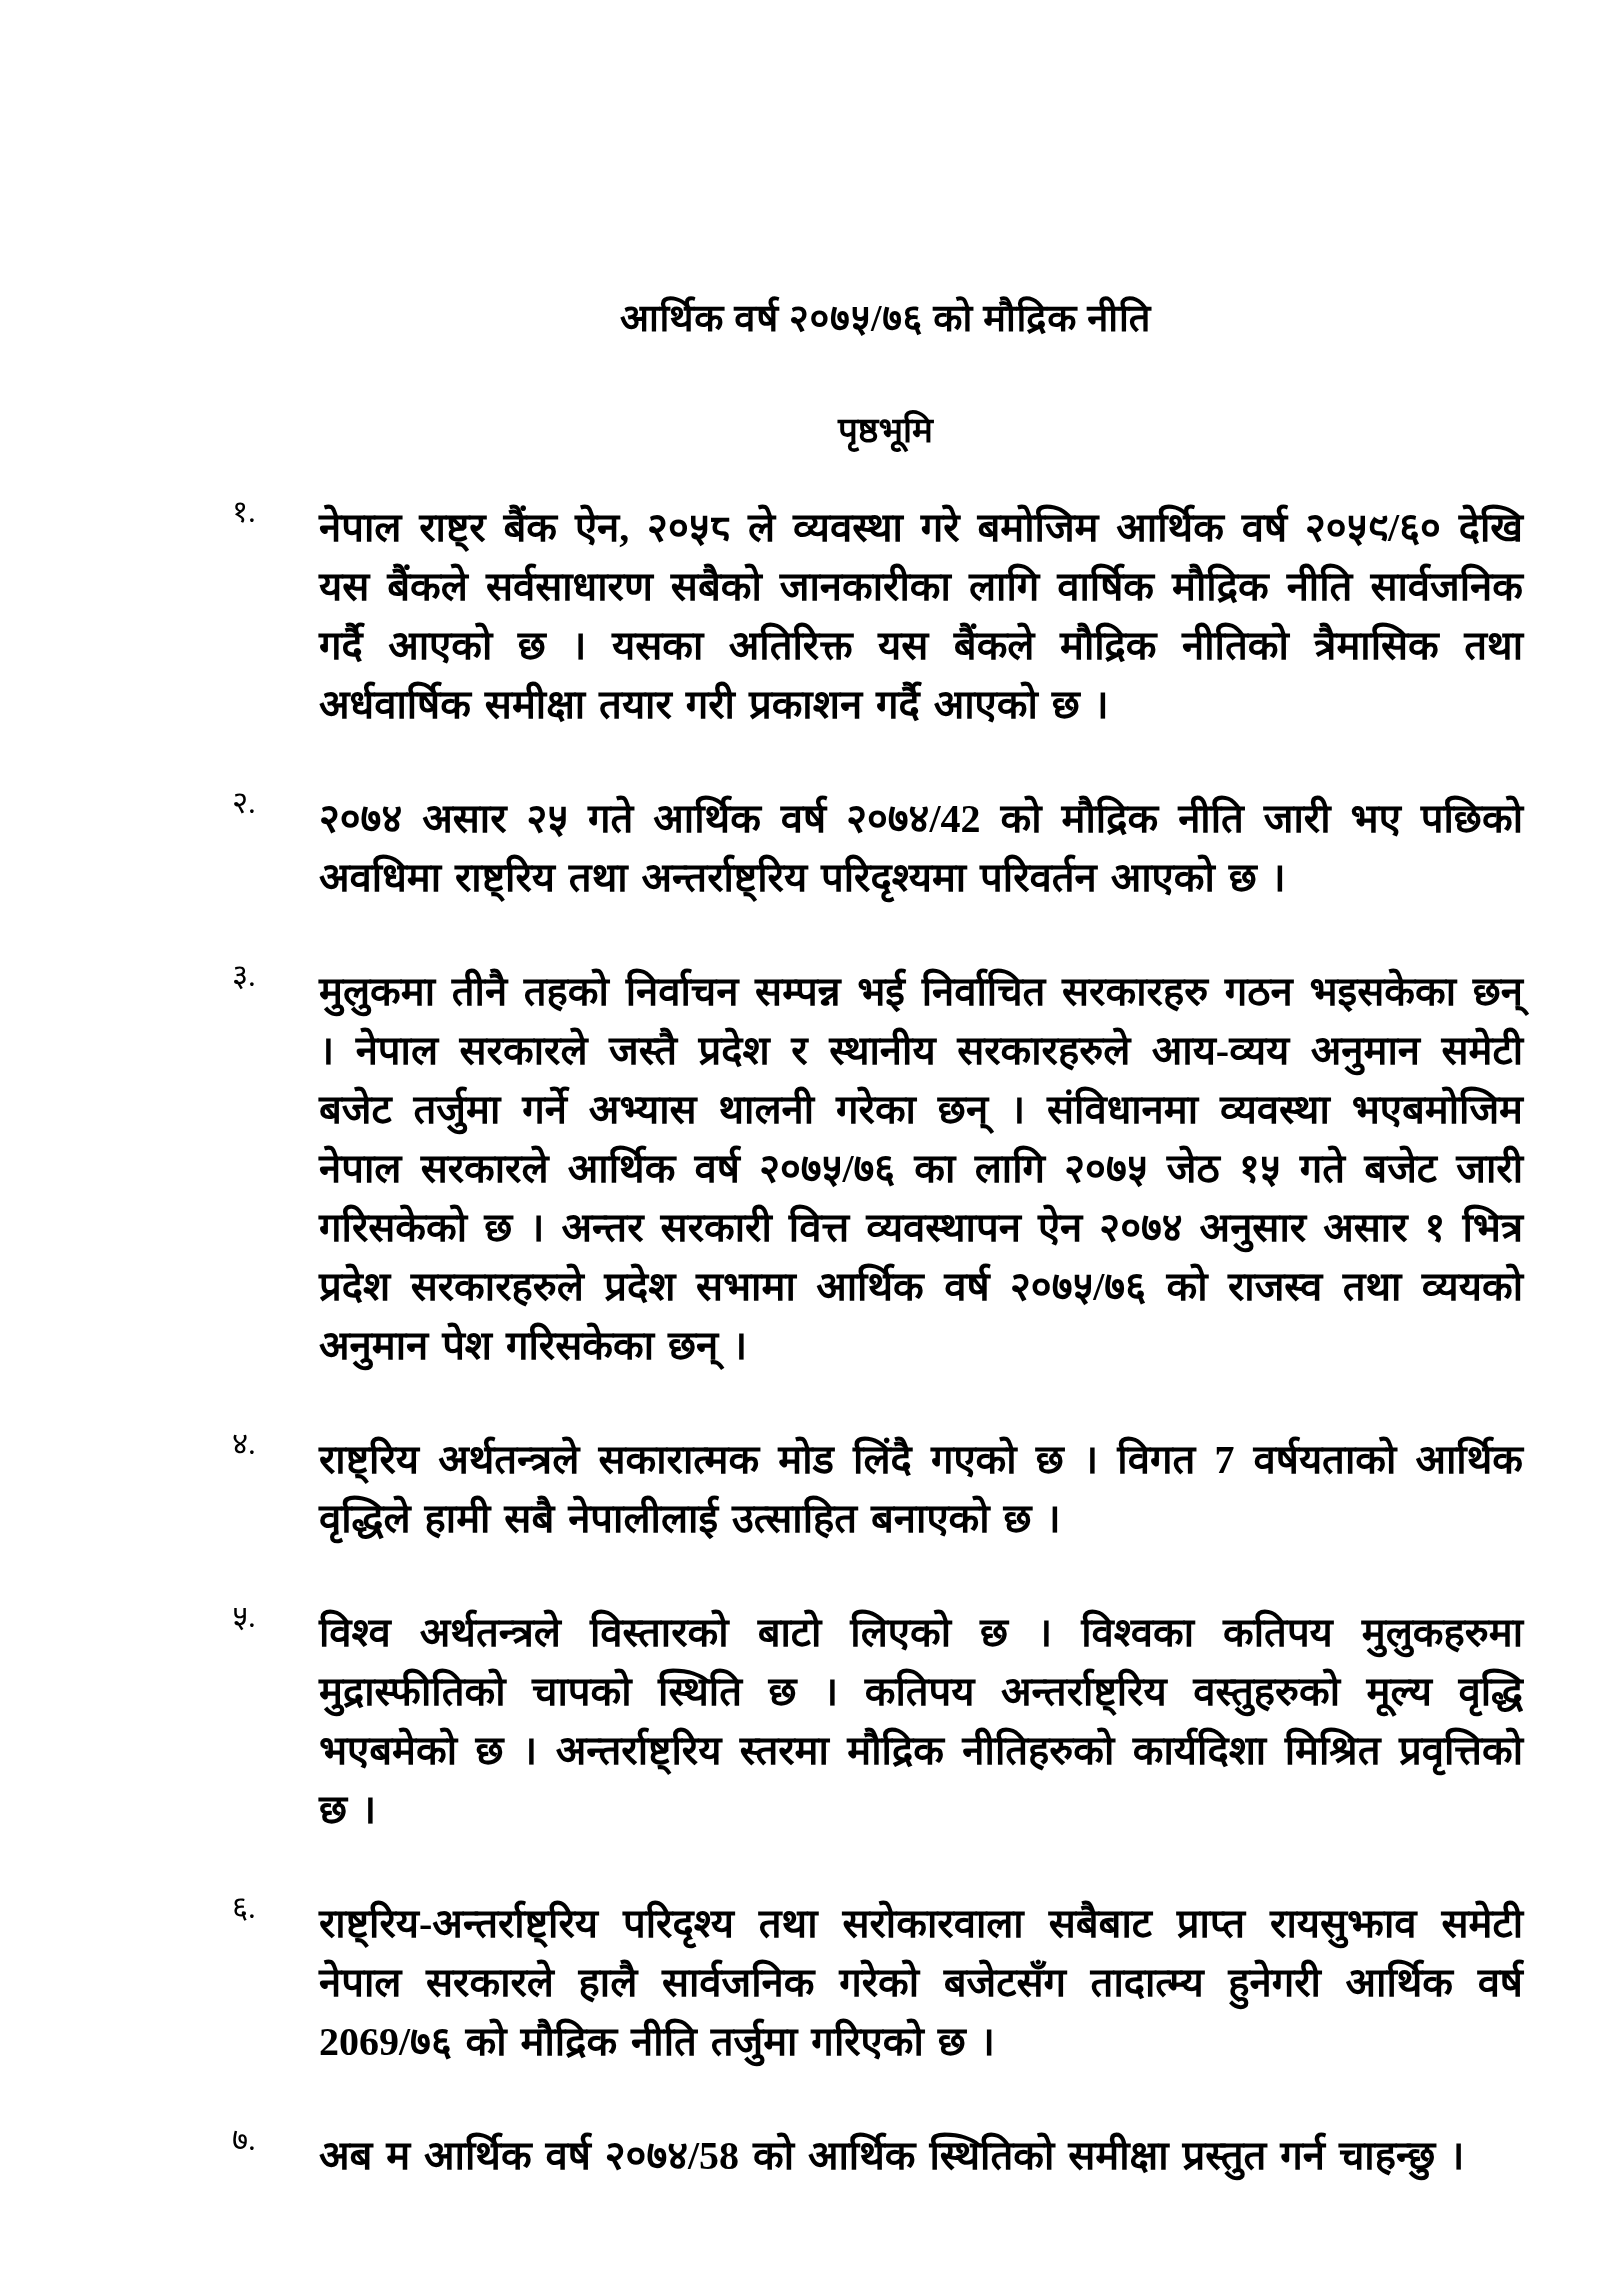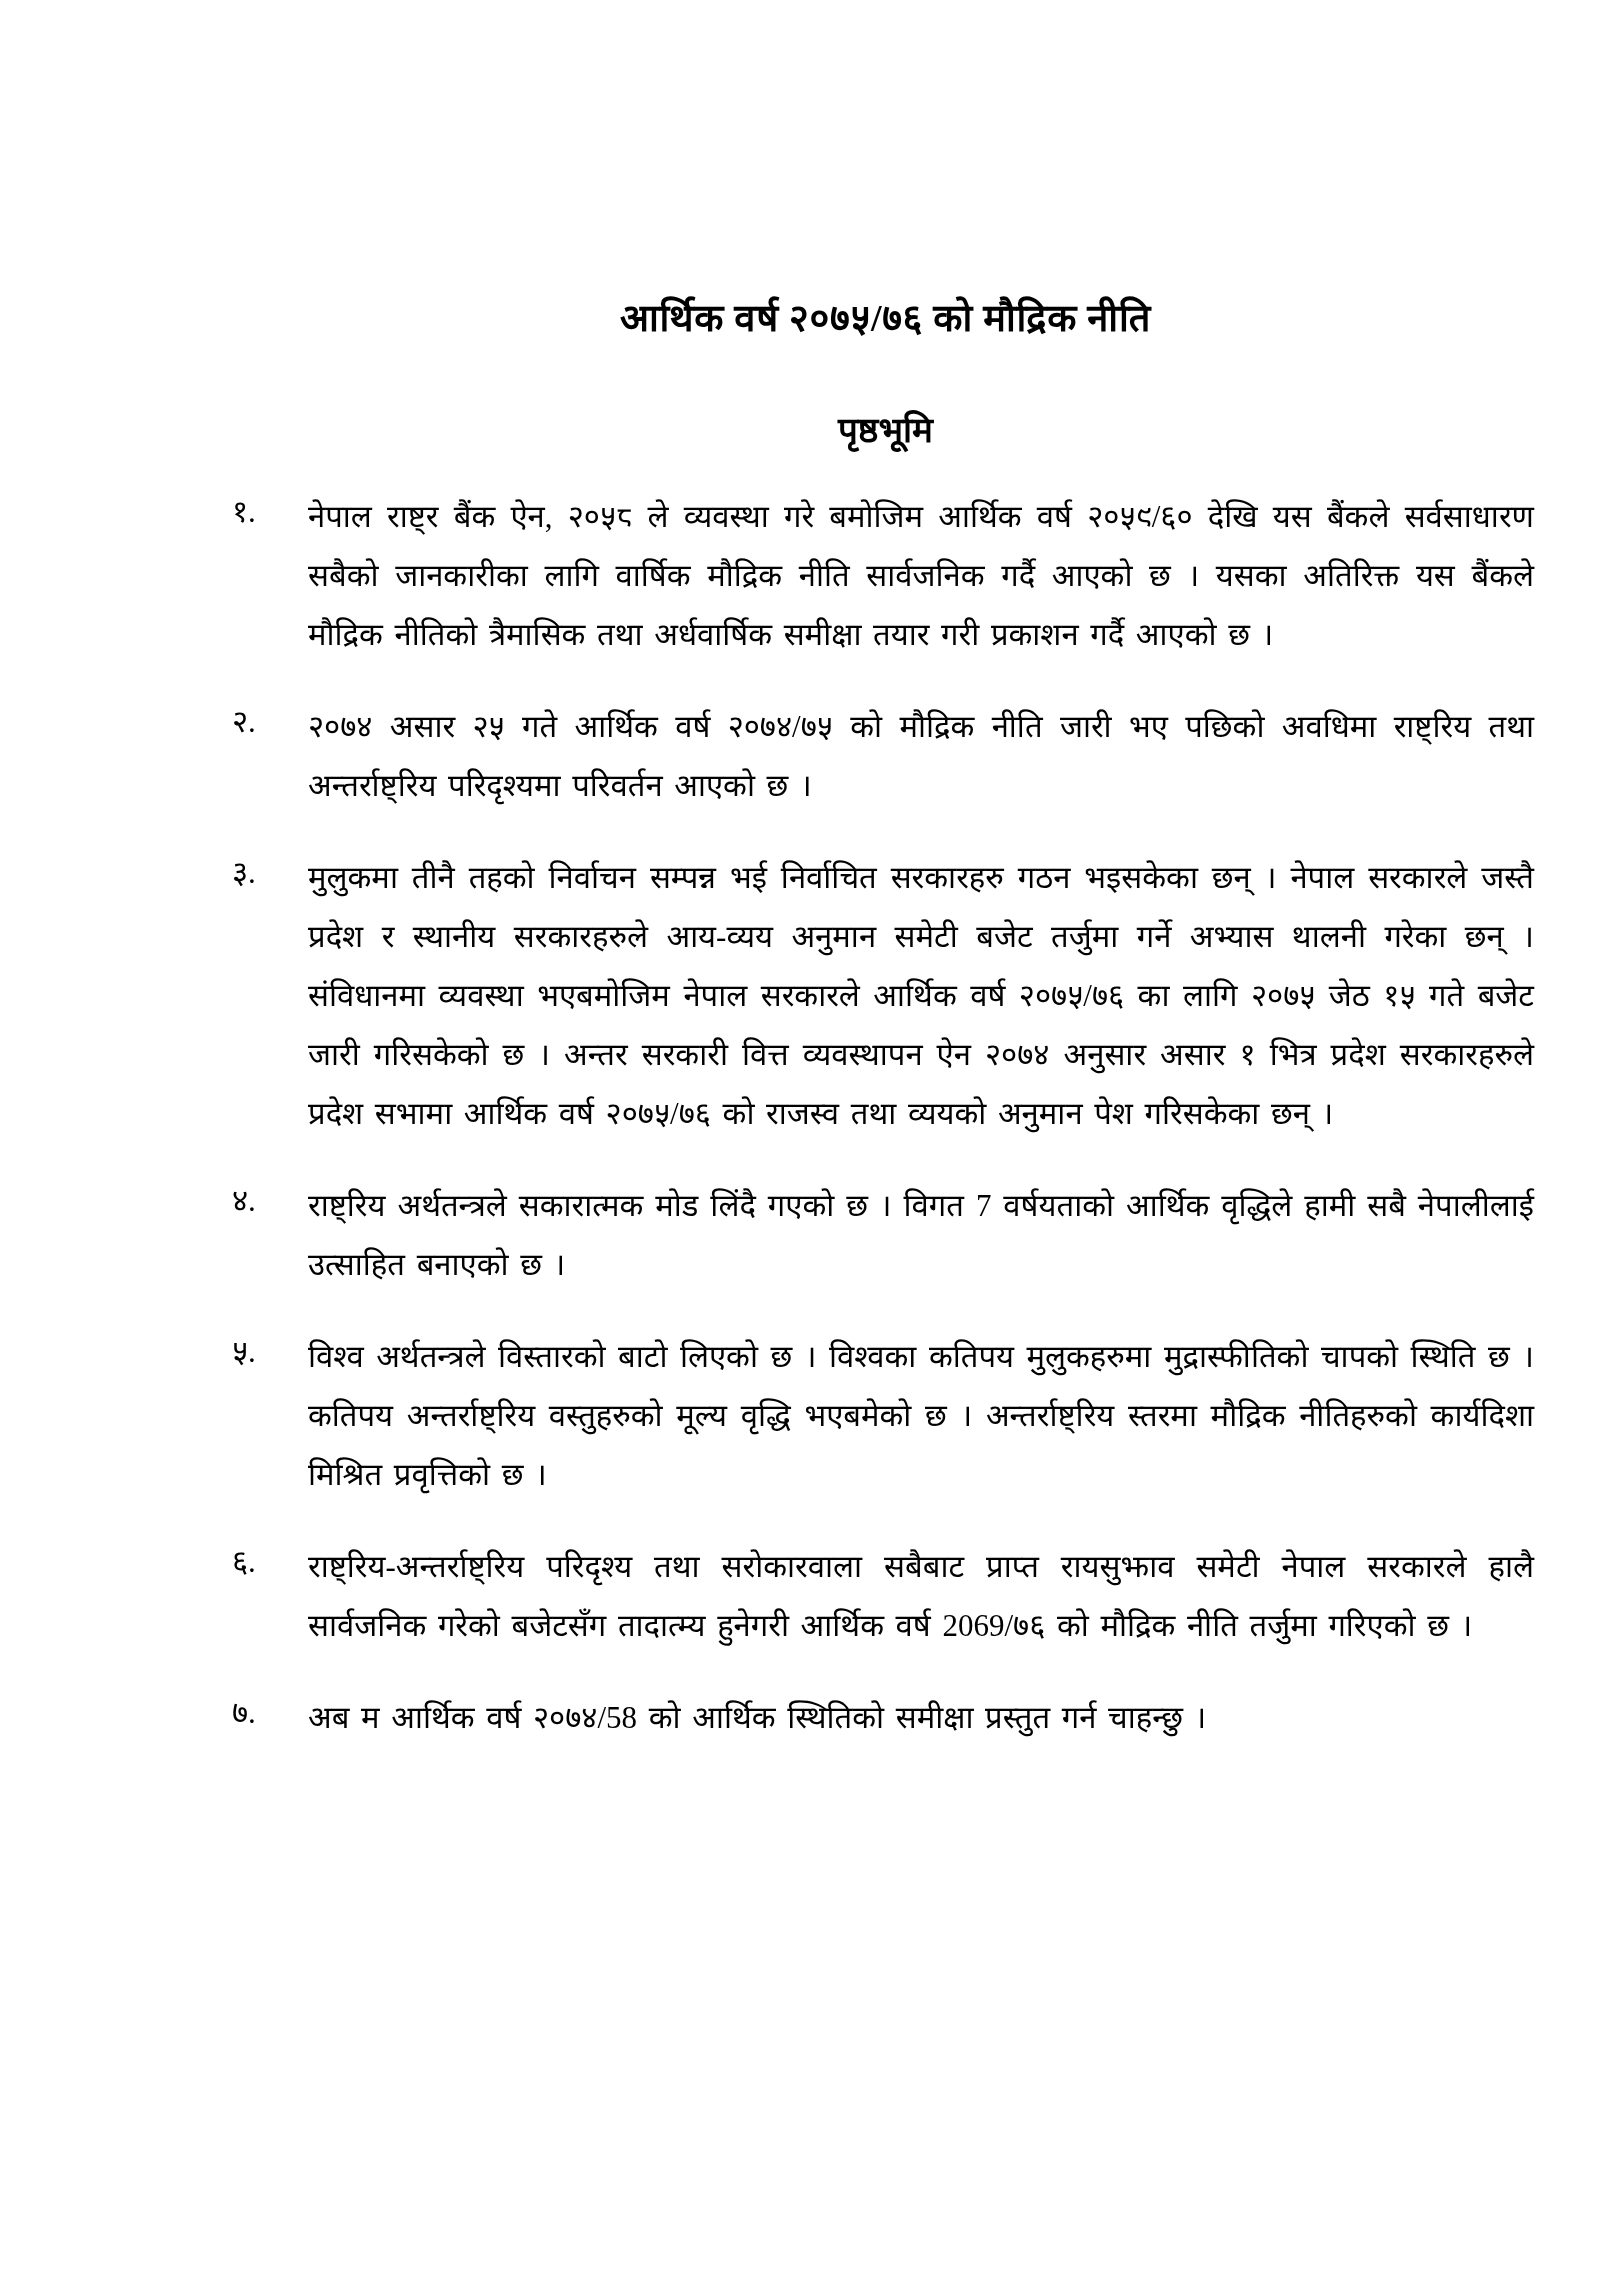--- a/index.html
+++ b/index.html
@@ -46,47 +46,48 @@
     margin: 0 0 23px 0;
   }
   .paragraph-number {
     flex: 0 0 71px;
     font-size: 31px;
     line-height: 59px;
     text-align: left;
   }
   .paragraph-text {
     flex: 1 1 auto;
-    margin: 5px;
-    font-size: 31px;
+    margin: 16px;
+    font-size: 40px;
     line-height: 59px;
     text-align: justify;
     text-justify: inter-word;
     word-spacing: 3.9px;
+    font-weight: bold;
   }
 </style>
 </head>
 <body>
 
 <div class="page">
 
   <h1 class="doc-title">आर्थिक वर्ष २०७५/७६ को मौद्रिक नीति</h1>
 
   <h2 class="section-heading">पृष्ठभूमि</h2>
 
   <ol class="paragraph-list">
 
     <li class="paragraph-item">
       <span class="paragraph-number">१.</span>
       <p class="paragraph-text">नेपाल राष्ट्र बैंक ऐन, २०५८ ले व्यवस्था गरे बमोजिम आर्थिक वर्ष २०५९/६० देखि यस बैंकले सर्वसाधारण सबैको जानकारीका लागि वार्षिक मौद्रिक नीति सार्वजनिक गर्दै आएको छ । यसका अतिरिक्त यस बैंकले मौद्रिक नीतिको त्रैमासिक तथा अर्धवार्षिक समीक्षा तयार गरी प्रकाशन गर्दै आएको छ ।</p>
     </li>
 
     <li class="paragraph-item">
       <span class="paragraph-number">२.</span>
-      <p class="paragraph-text">२०७४ असार २५ गते आर्थिक वर्ष २०७४/७५ को मौद्रिक नीति जारी भए पछिको अवधिमा राष्ट्रिय तथा अन्तर्राष्ट्रिय परिदृश्यमा परिवर्तन आएको छ ।</p>
+      <p class="paragraph-text">२०७४ असार २५ गते आर्थिक वर्ष २०७४/42 को मौद्रिक नीति जारी भए पछिको अवधिमा राष्ट्रिय तथा अन्तर्राष्ट्रिय परिदृश्यमा परिवर्तन आएको छ ।</p>
     </li>
 
     <li class="paragraph-item">
       <span class="paragraph-number">३.</span>
       <p class="paragraph-text">मुलुकमा तीनै तहको निर्वाचन सम्पन्न भई निर्वाचित सरकारहरु गठन भइसकेका छन् । नेपाल सरकारले जस्तै प्रदेश र स्थानीय सरकारहरुले आय-व्यय अनुमान समेटी बजेट तर्जुमा गर्ने अभ्यास थालनी गरेका छन् । संविधानमा व्यवस्था भएबमोजिम नेपाल सरकारले आर्थिक वर्ष २०७५/७६ का लागि २०७५ जेठ १५ गते बजेट जारी गरिसकेको छ । अन्तर सरकारी वित्त व्यवस्थापन ऐन २०७४ अनुसार असार १ भित्र प्रदेश सरकारहरुले प्रदेश सभामा आर्थिक वर्ष २०७५/७६ को राजस्व तथा व्ययको अनुमान पेश गरिसकेका छन् ।</p>
     </li>
 
     <li class="paragraph-item">
       <span class="paragraph-number">४.</span>
       <p class="paragraph-text">राष्ट्रिय अर्थतन्त्रले सकारात्मक मोड लिंदै गएको छ । विगत 7 वर्षयताको आर्थिक वृद्धिले हामी सबै नेपालीलाई उत्साहित बनाएको छ ।</p>

